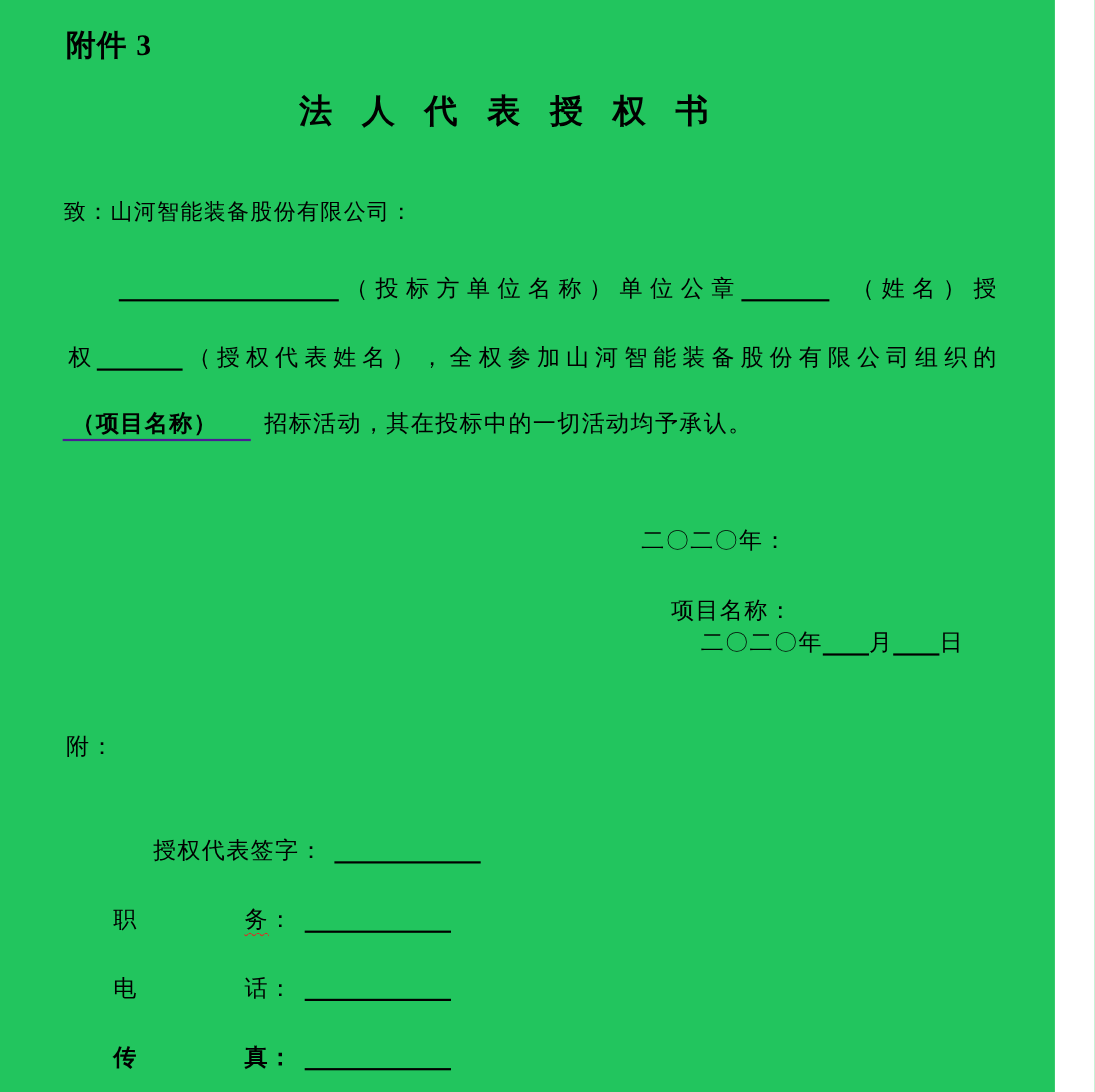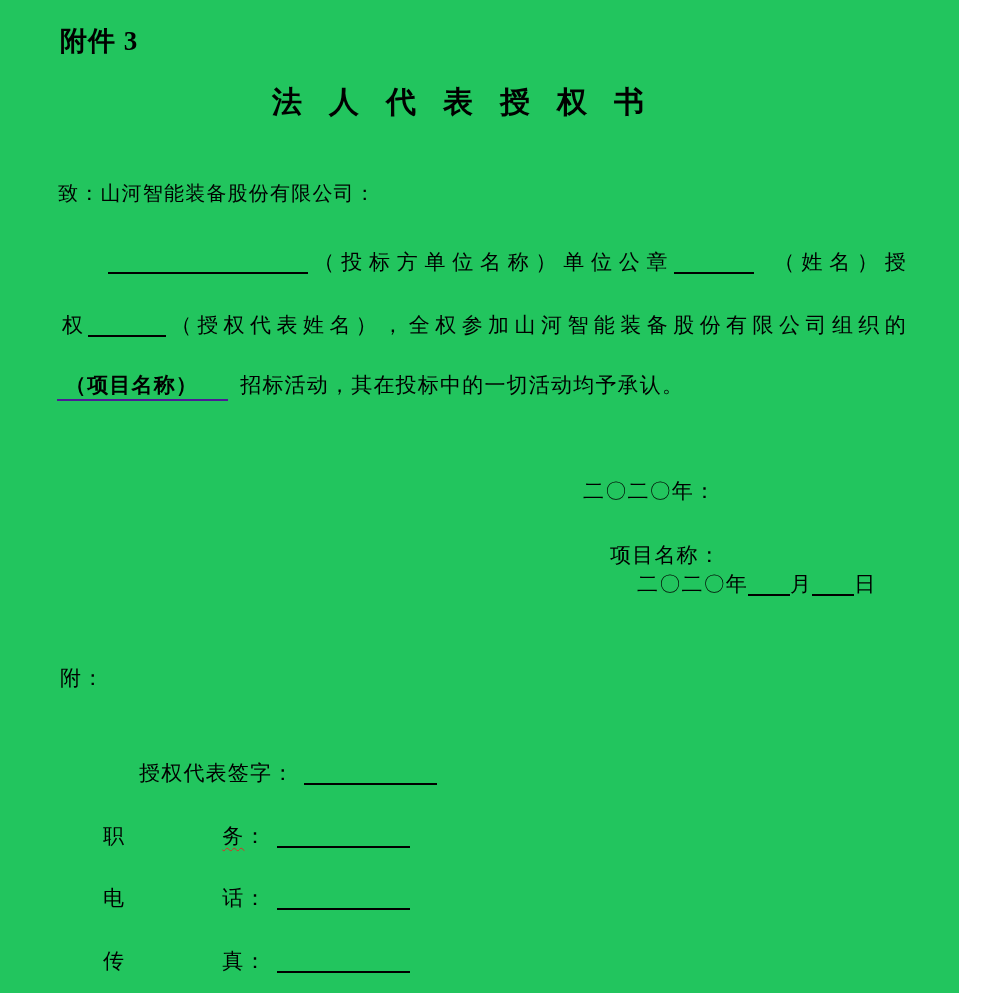--- a/index.html
+++ b/index.html
@@ -91,17 +91,17 @@
   </div>
 
   <div class="abs t" style="left:103px; top:822px;">
     <span>职</span><span class="label-gap"></span><span class="squiggle">务</span><span>：</span><span class="blank attach-blank"></span>
   </div>
 
   <div class="abs t" style="left:103px; top:884px;">
     <span>电</span><span class="label-gap"></span><span>话</span><span>：</span><span class="blank attach-blank"></span>
   </div>
 
-  <div class="abs t" style="left:103px; top:947px;">
+  <div class="abs t" style="left:103px; top:947px;font-weight:bold;">
     <span>传</span><span class="label-gap"></span><span>真</span><span>：</span><span class="blank attach-blank"></span>
   </div>
 
 </div>
 
 </body></html>

